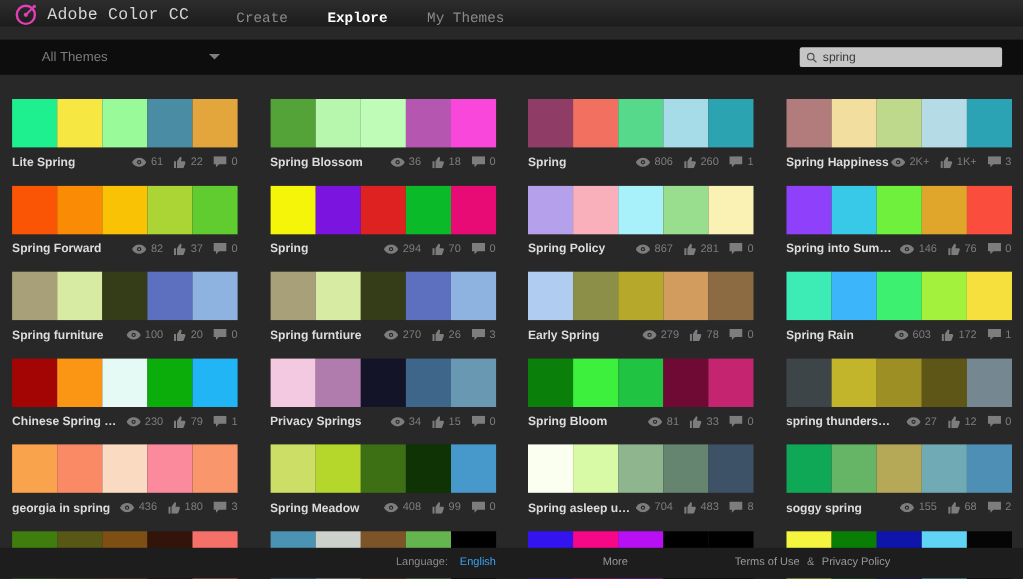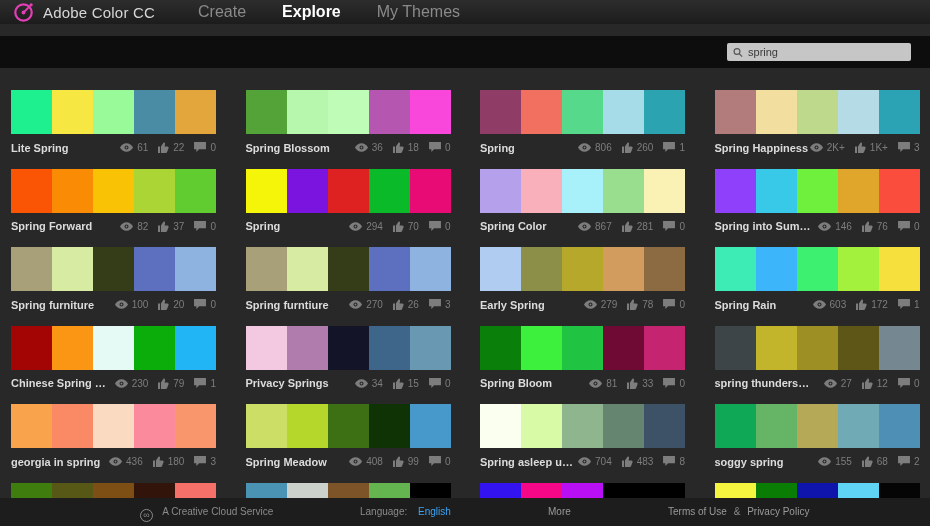--- a/index.html
+++ b/index.html
@@ -1,25 +1,25 @@
 <!DOCTYPE html>
 <html><head>
 <meta charset="utf-8">
 <style>
   * { margin:0; padding:0; box-sizing:border-box; }
   html,body { width:930px; height:526px; overflow:hidden; background:#282828;
               font-family:"Liberation Sans", sans-serif; }
 
   
   .header { position:absolute; top:0; left:0; width:930px; height:24px;
-            background:linear-gradient(#2d2d2d,#1c1c1c); display:flex; align-items:center; z-index:20; }
+            background:linear-gradient(#2d2d2d,#1c1c1c); display:flex; align-items:flex-end; z-index:20;font-family:Liberation Mono, monospace; }
   .logo-wrap { display:flex; align-items:center; margin-left:13px; }
   .logo-text { color:#d6d6d6; font-size:15px; margin-left:9px; letter-spacing:.2px; }
   .nav { display:flex; margin-left:25px; }
-  .nav-item { color:#8a8a8a; font-size:16px; padding:0 18px; cursor:pointer; }
+  .nav-item { color:#8a8a8a; font-size:13px; padding:0 18px; cursor:pointer; }
   .nav-item.active { color:#ffffff; font-weight:bold; }
   .header-right { margin-left:auto; display:flex; align-items:center; margin-right:12px; }
   .signin { display:flex; align-items:center; color:#cccccc; font-size:11px; font-weight:bold;
             letter-spacing:.3px; cursor:pointer; }
   .signin svg { margin-right:5px; }
   .adobe { display:flex; align-items:center; color:#ffffff; font-size:12px; font-weight:bold;
            margin-left:28px; cursor:pointer; }
   .adobe svg { margin-right:5px; }
 
   
@@ -77,20 +77,24 @@
     <span class="logo-text">Adobe Color CC</span>
   </div>
   <div class="nav">
     <span class="nav-item">Create</span>
     <span class="nav-item active">Explore</span>
     <span class="nav-item">My Themes</span>
   </div>
 </div>
 
 <div class="filterbar">
+  <div class="dropdown">
+    <span>All Themes</span>
+    <span class="chev"></span>
+  </div>
   <div class="searchbox">
     <svg width="11" height="11" viewBox="0 0 12 12">
       <circle cx="4.8" cy="4.8" r="3.5" fill="none" stroke="#555" stroke-width="1.4"></circle>
       <line x1="7.6" y1="7.6" x2="11" y2="11" stroke="#555" stroke-width="1.4"></line>
     </svg>
     <input type="text" value="spring" style="">
   </div>
 </div>
 
 <div class="grid" id="grid">
@@ -306,21 +310,21 @@
 
   <div class="card">
     <div class="swatches">
         <div class="swatch" style="background: rgb(181, 160, 235);"></div>
         <div class="swatch" style="background: rgb(250, 176, 186);"></div>
         <div class="swatch" style="background: rgb(168, 240, 250);"></div>
         <div class="swatch" style="background: rgb(153, 222, 143);"></div>
         <div class="swatch" style="background: rgb(250, 242, 181);"></div>
       </div>
     <div class="caption">
-      <span class="tname">Spring Color</span>
+      <span class="tname">Spring Policy</span>
       <span class="stats">
         <span class="grp">
           <svg width="13" height="9" viewBox="0 0 14 9">
             <path d="M7 0C4 0 1.4 1.8 0 4.5 1.4 7.2 4 9 7 9s5.6-1.8 7-4.5C12.6 1.8 10 0 7 0z" fill="#7d7d7d"></path>
             <circle cx="7" cy="4.5" r="2.1" fill="#282828"></circle>
             <circle cx="7" cy="4.5" r="1" fill="#7d7d7d"></circle>
           </svg>
           <span class="num views">867</span>
         </span>
         <span class="grp">
@@ -833,24 +837,20 @@
         <div class="swatch" style="background: rgb(10, 125, 5);"></div>
         <div class="swatch" style="background: rgb(15, 20, 170);"></div>
         <div class="swatch" style="background: rgb(95, 212, 245);"></div>
         <div class="swatch" style="background: rgb(5, 5, 5);"></div>
       </div>
 
   </div>
 </div>
 
 <div class="footer">
-  <span class="item" style="left:140px">
-    <span class="cc-badge">∞</span>
-    <span>A Creative Cloud Service</span>
-  </span>
   <span class="item" style="left:360px">
     <span>Language:</span>
     <span class="link-blue" style="margin-left:8px">English</span>
   </span>
   <span class="item" style="left:548px">
     <span class="link-gray">More</span>
   </span>
   <span class="item" style="left:668px">
     <span class="link-gray">Terms of Use</span>
     <span style="margin:0 4px">&amp;</span>

